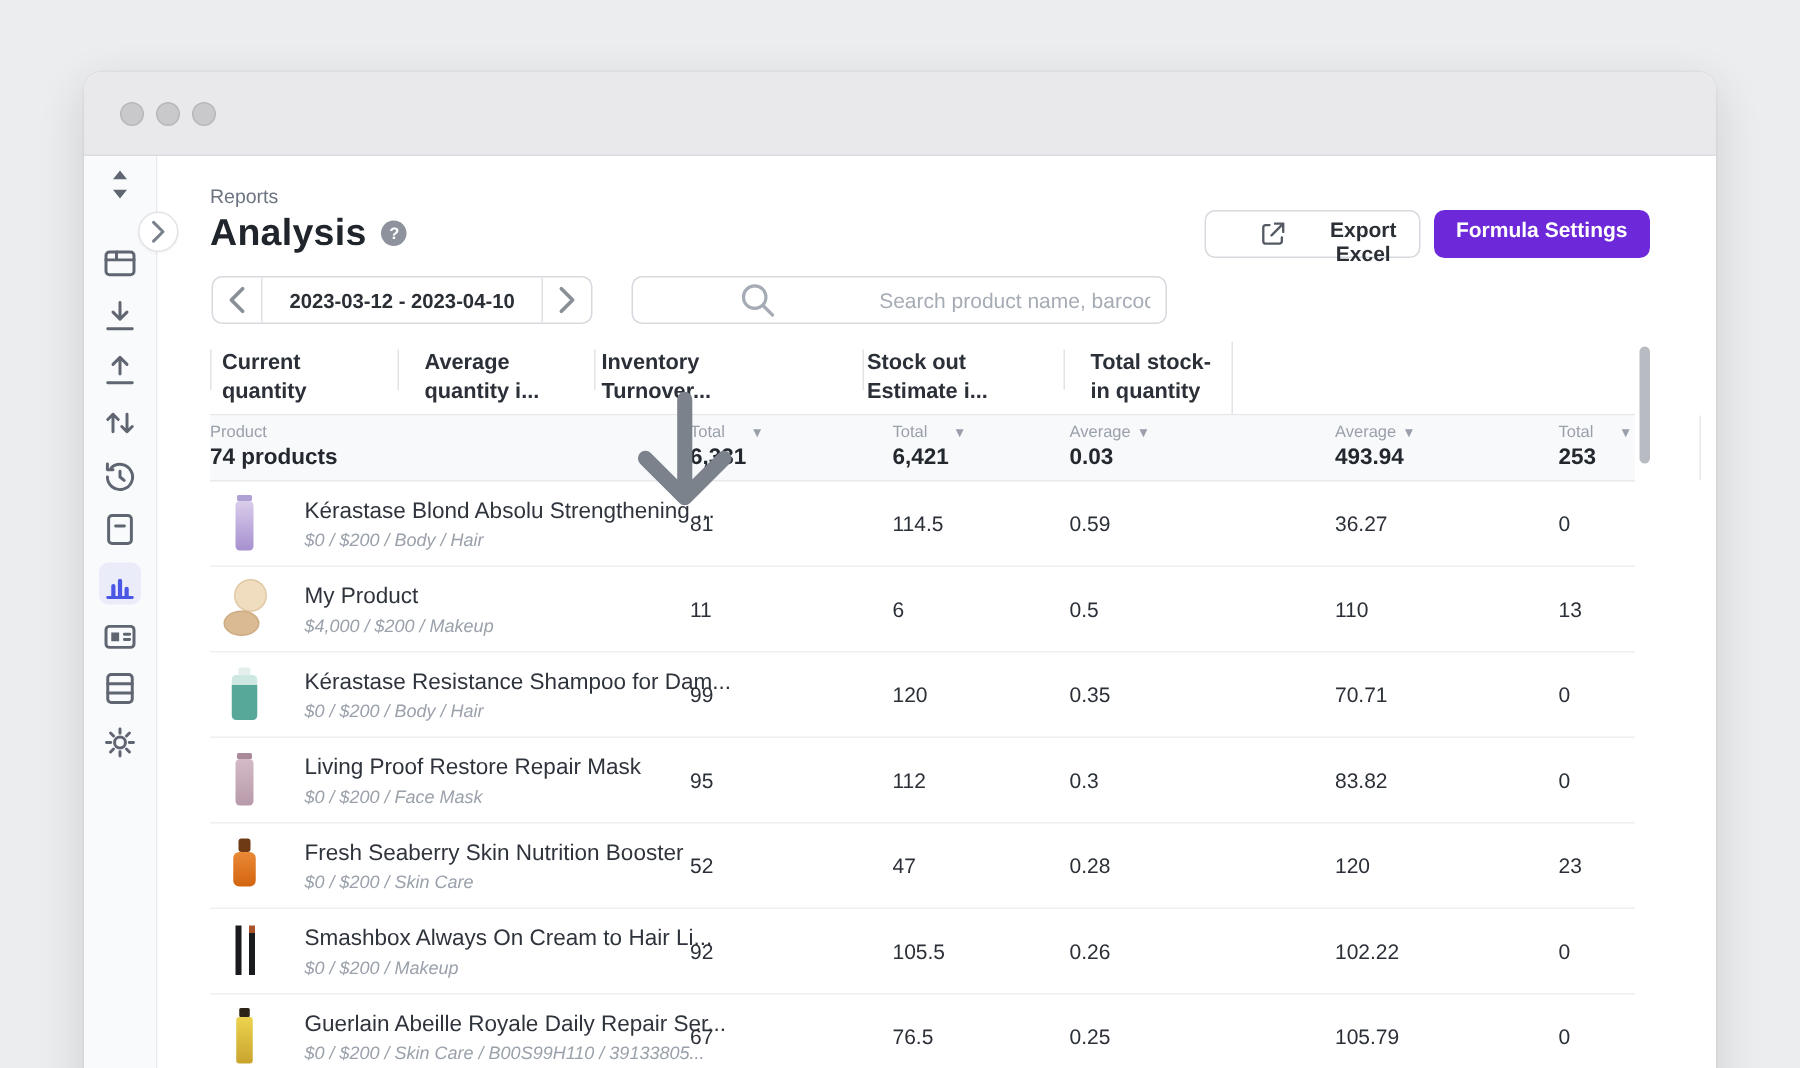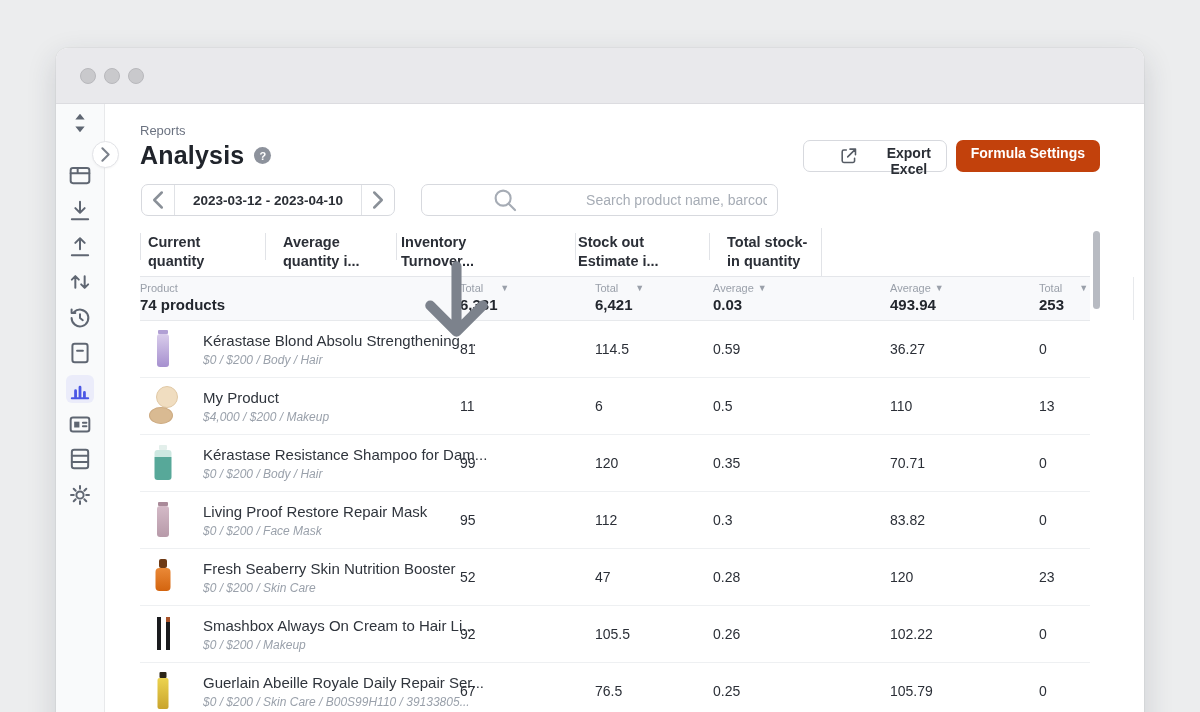--- a/index.html
+++ b/index.html
@@ -34,21 +34,21 @@
   .breadcrumb { position:absolute; left:35px; top:19px; font-size:13px; color:#6b7280; }
   .title-row { position:absolute; left:35px; top:37px; display:flex; align-items:center; gap:10px; }
   .page-title { font-size:25px; font-weight:700; color:#20242b; letter-spacing:.2px; }
   .help-badge { width:17px; height:17px; border-radius:50%; background:#8d929c; color:#fff;
                 font-size:11px; font-weight:700; display:flex; align-items:center; justify-content:center; }
   .actions { position:absolute; top:36px; right:44px; display:flex; gap:9px; }
   .btn { height:32px; border-radius:7px; display:flex; align-items:flex-start; gap:7px;
          padding:4px 14px; font-size:14px; font-weight:600; cursor:pointer; border:1px solid transparent; }
   .btn-secondary { background:#fff; border-color:#d7d9de; color:#2a2e35; }
   .btn-secondary svg { width:14px; height:14px; color:#555b64; }
-  .btn-primary { background:#c2410c; color:#fff; }
+  .btn-primary { background:#6d28d9; color:#fff; }
 
   
   .toolbar { position:absolute; top:80px; left:36px; right:44px; display:flex; gap:26px; }
   .date-nav { display:flex; align-items:stretch; height:32px; border:1px solid #d7d9de; border-radius:7px;
               overflow:hidden; background:#fff; }
   .date-arrow { width:32px; display:flex; align-items:center; justify-content:center; color:#8a9098; cursor:pointer; }
   .date-arrow svg { width:12px; height:12px; }
   .date-label { display:flex; align-items:center; padding:0 18px; font-size:13.5px; font-weight:600;
                 color:#2a2e35; border-left:1px solid #e0e2e6; border-right:1px solid #e0e2e6; }
   .search-box { width:357px; height:32px; border:1px solid #d7d9de; border-radius:7px; display:flex;

